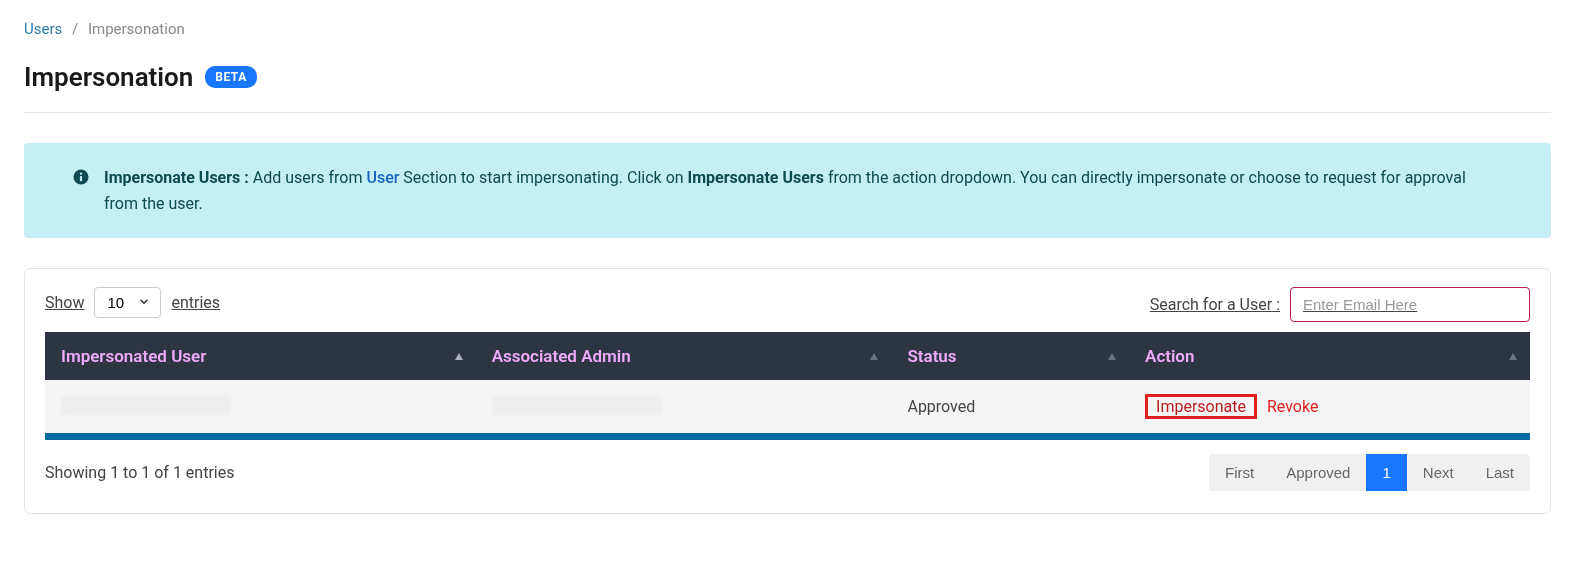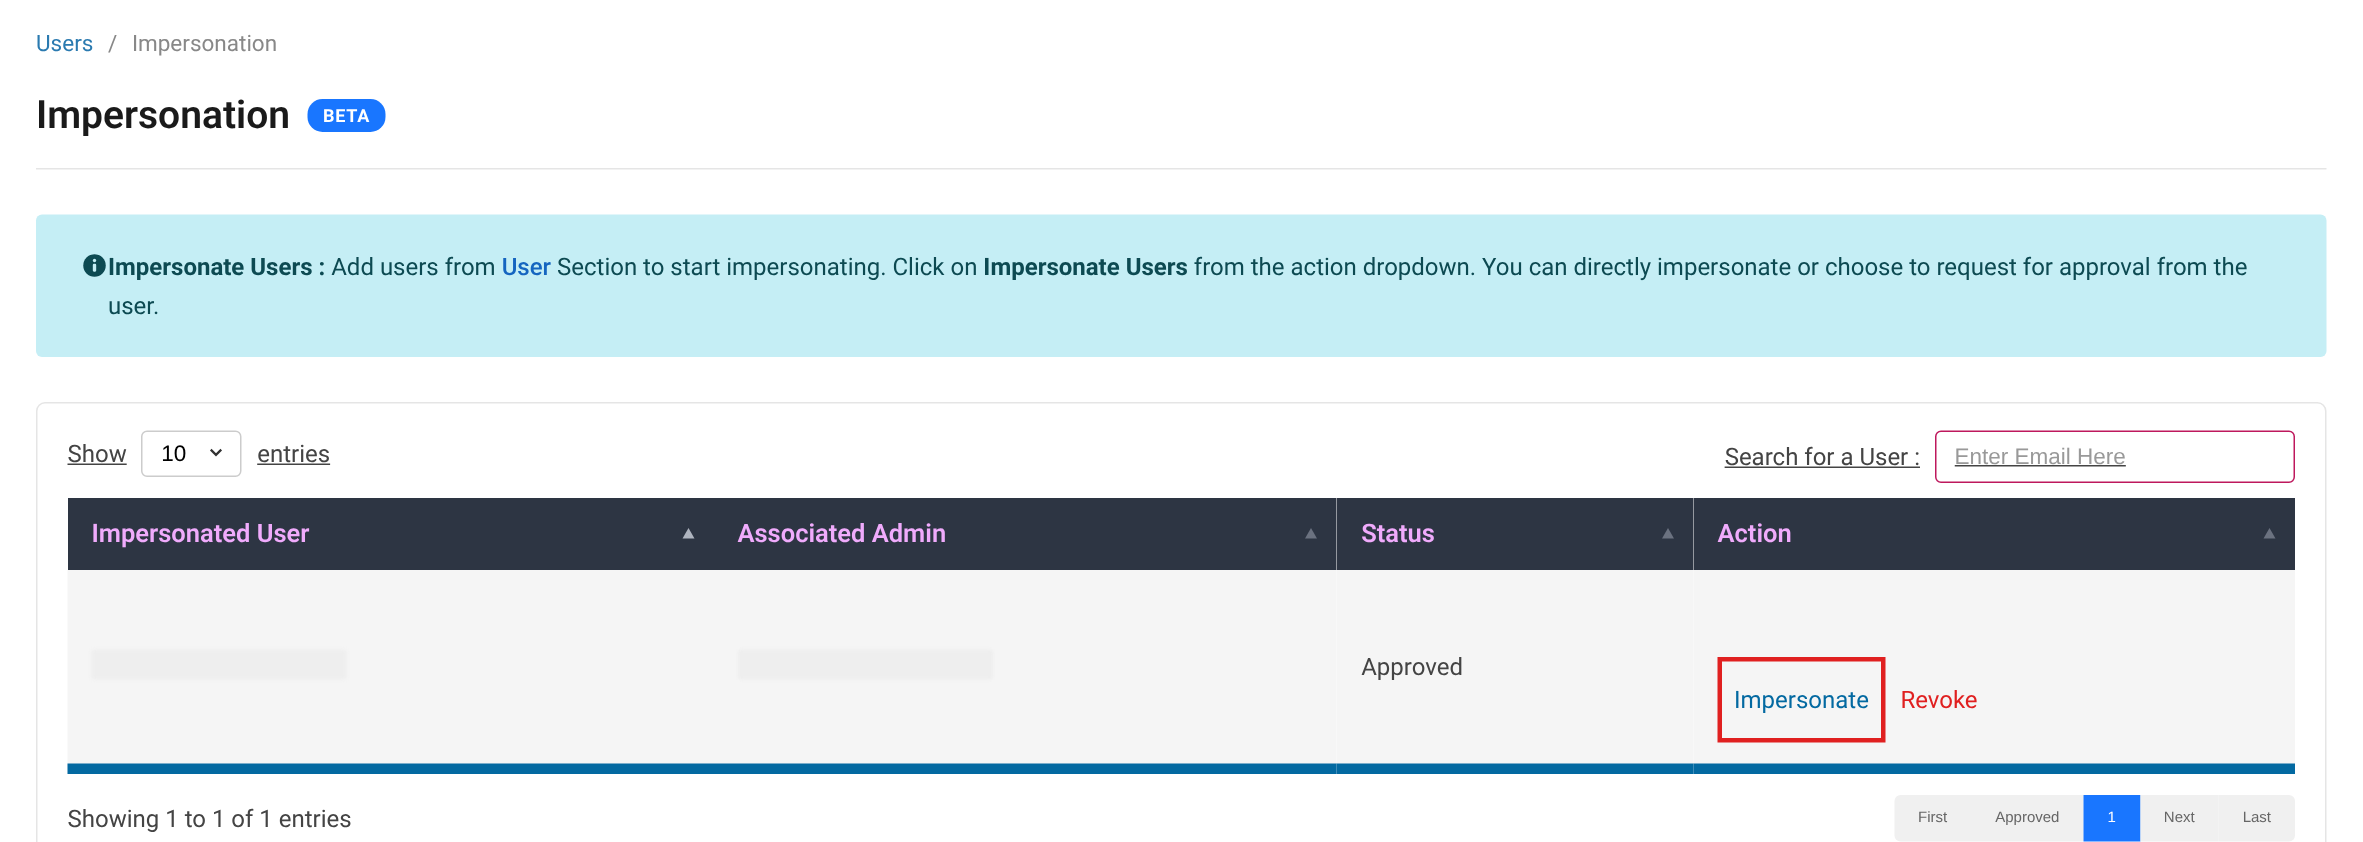--- a/index.html
+++ b/index.html
@@ -48,22 +48,23 @@
     }
     hr.divider {
       border: none;
       border-top: 1px solid #e5e5e5;
       margin-bottom: 30px;
     }
     .info-box {
       background: #c5eef5;
       color: #0d4a52;
       border-radius: 4px;
-      padding: 22px 30px;
-      display: flex;
+      padding: 22px 48px;
+      display: flex;
+      gap: 14px;
       margin-bottom: 30px;
       font-size: 16px;
       line-height: 1.6;
     }
     .info-icon {
       flex-shrink: 0;
       width: 18px;
       height: 18px;
       margin-top: 3px;
     }
@@ -161,27 +162,26 @@
     }
     .redacted {
       display: inline-block;
       width: 170px;
       height: 20px;
       background: #eeeeee;
       border-radius: 2px;
       filter: blur(1px);
     }
     .action-impersonate {
-      color: #0369a1;
+      color: #b91c1c;
       text-decoration: none;
       border: 3px solid #e02020;
-      padding: 16px 8px;
+      padding: 0 8px;
       display: inline-block;
       margin-right: 6px;
-      margin-top: 44px;
     }
     .action-revoke {
       color: #e02020;
       text-decoration: none;
     }
     .table-footer {
       display: flex;
       justify-content: space-between;
       align-items: center;
       margin-top: 14px;
@@ -189,21 +189,21 @@
       color: #444;
     }
     .pagination {
       display: flex;
     }
     .pagination .pg-btn {
       padding: 10px 16px;
       background: #f0f0f0;
       color: #666;
       border: none;
-      font-size: 10px;
+      font-size: 15px;
       cursor: pointer;
     }
     .pagination .pg-btn.active {
       background: #1976ff;
       color: #fff;
     }
     .pagination .pg-btn + .pg-btn {
       margin-left: 0;
     }
     .pagination .pg-btn:first-child {

